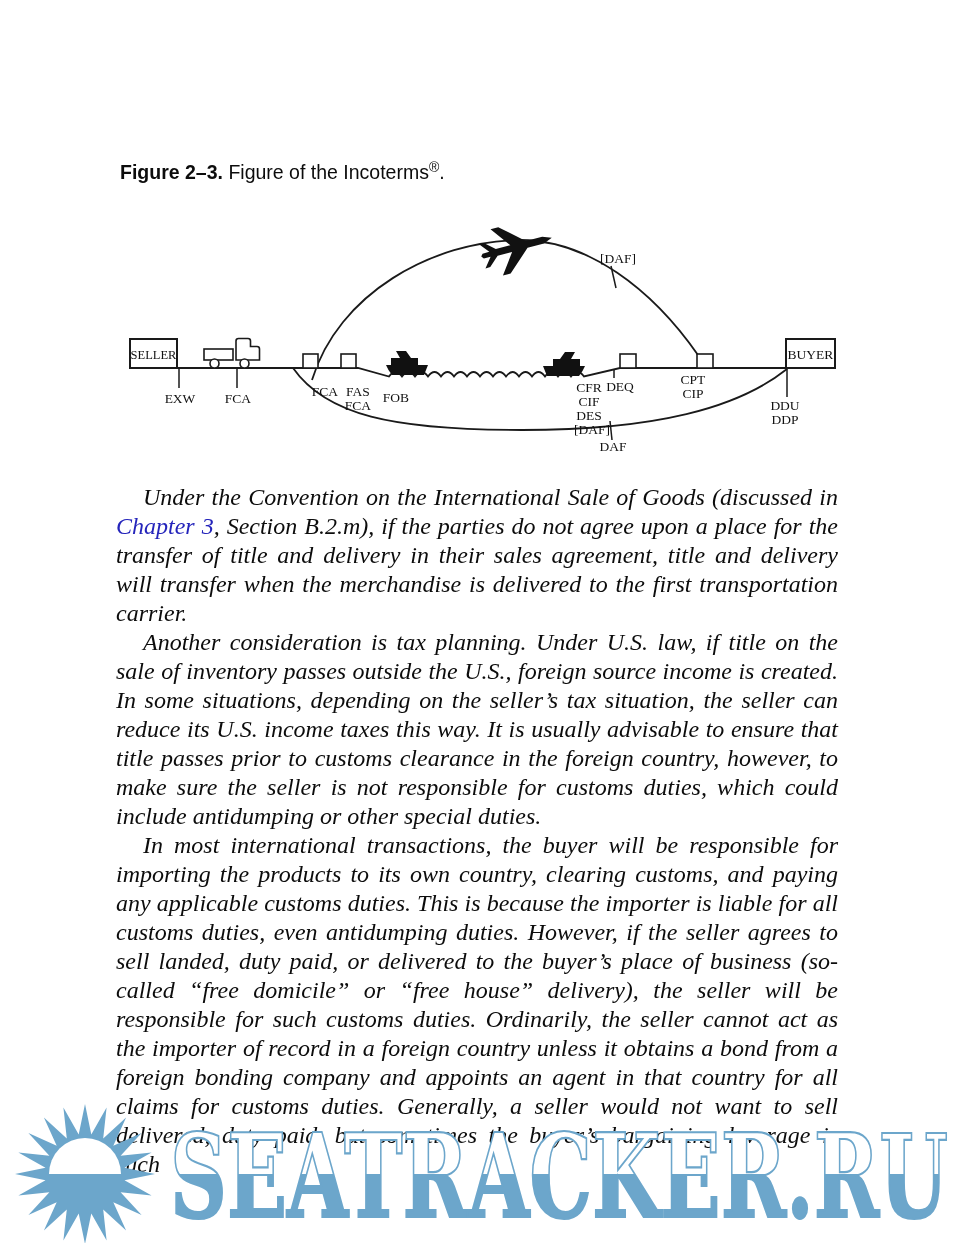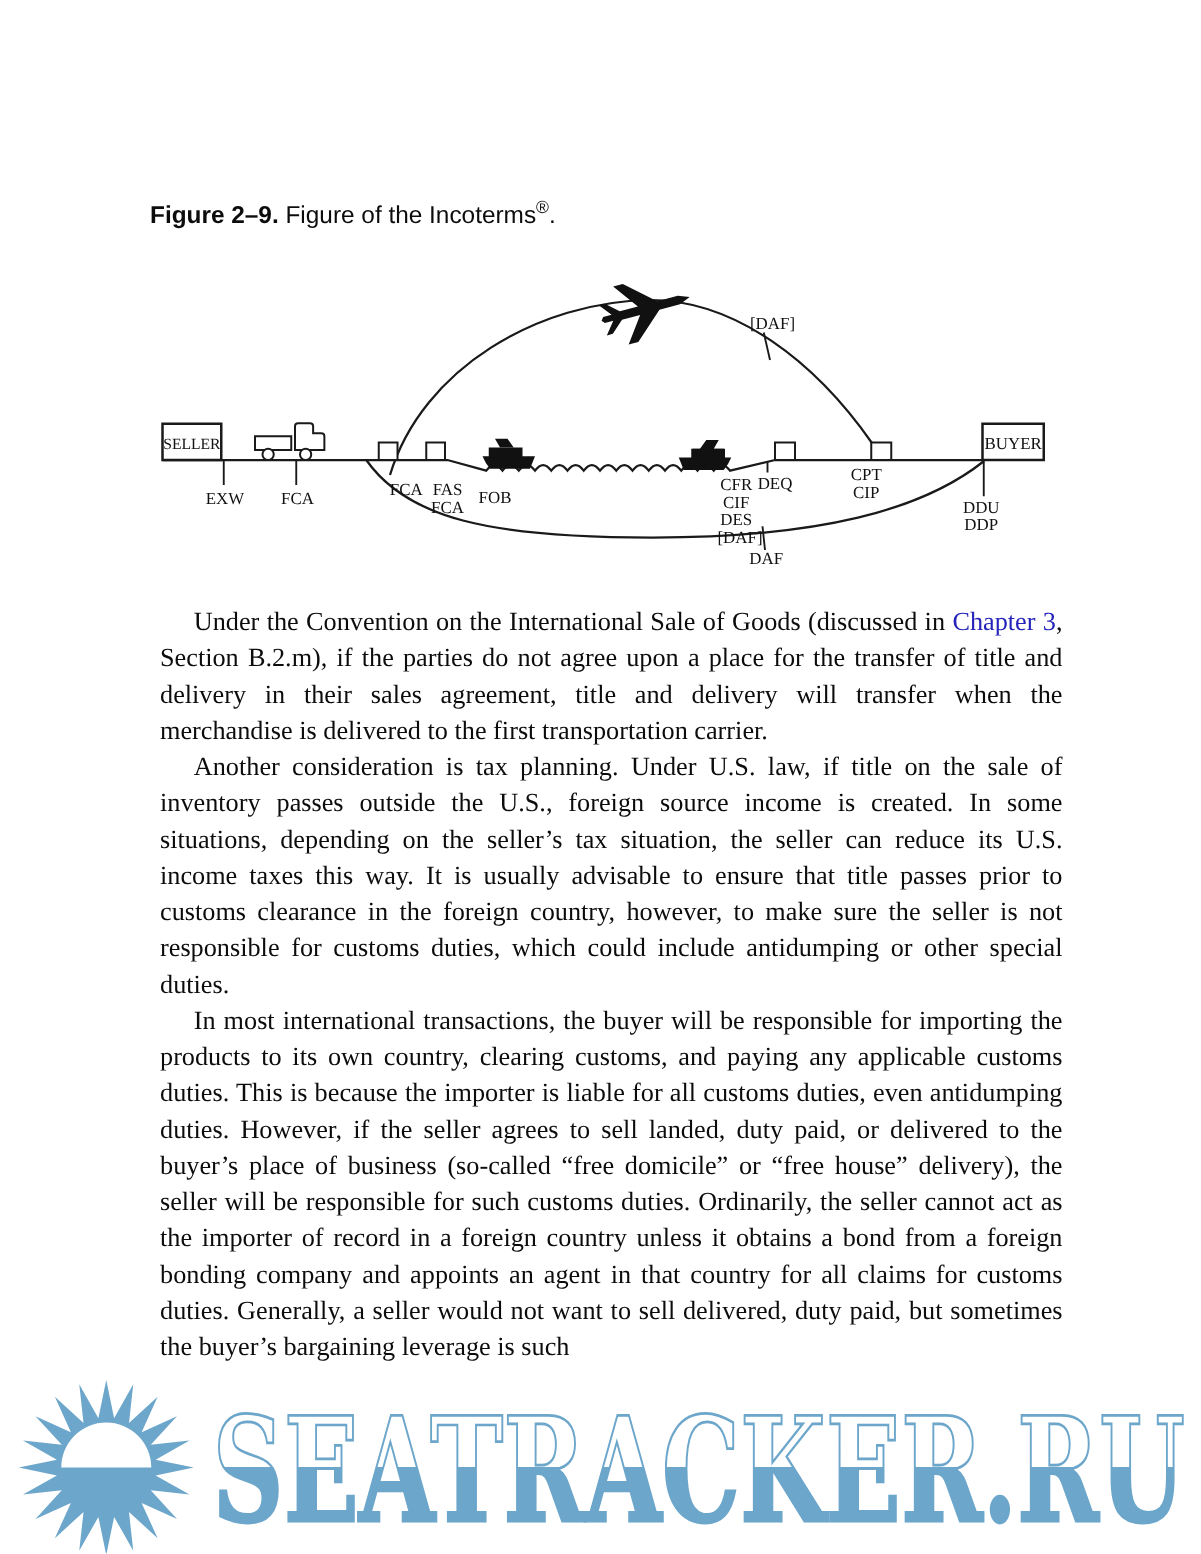--- a/index.html
+++ b/index.html
@@ -13,35 +13,36 @@
   }
   .figure-caption{
     position:absolute;left:120px;top:161px;width:740px;
     font-family:"Liberation Sans", sans-serif;
     font-size:19.5px;color:#0c0c0c;
   }
   .figure-caption .fig-label{font-weight:bold;}
   .figure-caption sup{font-size:14px;line-height:0;}
   .diagram{position:absolute;left:110px;top:215px;}
   .bodytext{
-    position:absolute;left:128px;top:483px;width:722px;
-    font-size:21px;line-height:29px;
+    position:absolute;left:116px;top:483px;width:722px;
+    font-size:24px;line-height:29px;
     text-align:justify;
+    font-style:italic;
   }
   .bodytext p{margin:0;text-indent:27px;}
   .bodytext a{color:#2424bb;text-decoration:none;cursor:pointer;}
   .watermark{position:absolute;left:0;top:1100px;}
 </style>
 </head>
 <body>
 
 <div class="page">
 
   <div class="figure-caption">
-    <span class="fig-label">Figure 2–9.</span><span> Figure of the Incoterms</span><sup>®</sup><span>.</span>
+    <span class="fig-label">Figure 2–3.</span><span> Figure of the Incoterms</span><sup>®</sup><span>.</span>
   </div>
 
   <svg class="diagram" width="740" height="250" viewBox="110 213 740 250">
     <g stroke="#1a1a1a" fill="none" stroke-width="1.8">
 
       <path d="M130,366 H358 L389,374.5
                q6.5,-9 13,0 q6.5,-9 13,0 q6.5,-9 13,0 q6.5,-9 13,0 q6.5,-9 13,0
                q6.5,-9 13,0 q6.5,-9 13,0 q6.5,-9 13,0 q6.5,-9 13,0 q6.5,-9 13,0
                q6.5,-9 13,0 q6.5,-9 13,0 q6.5,-9 13,0 q6.5,-9 13,0 q6.5,-9 13,0
                L620,366 H786"></path>

